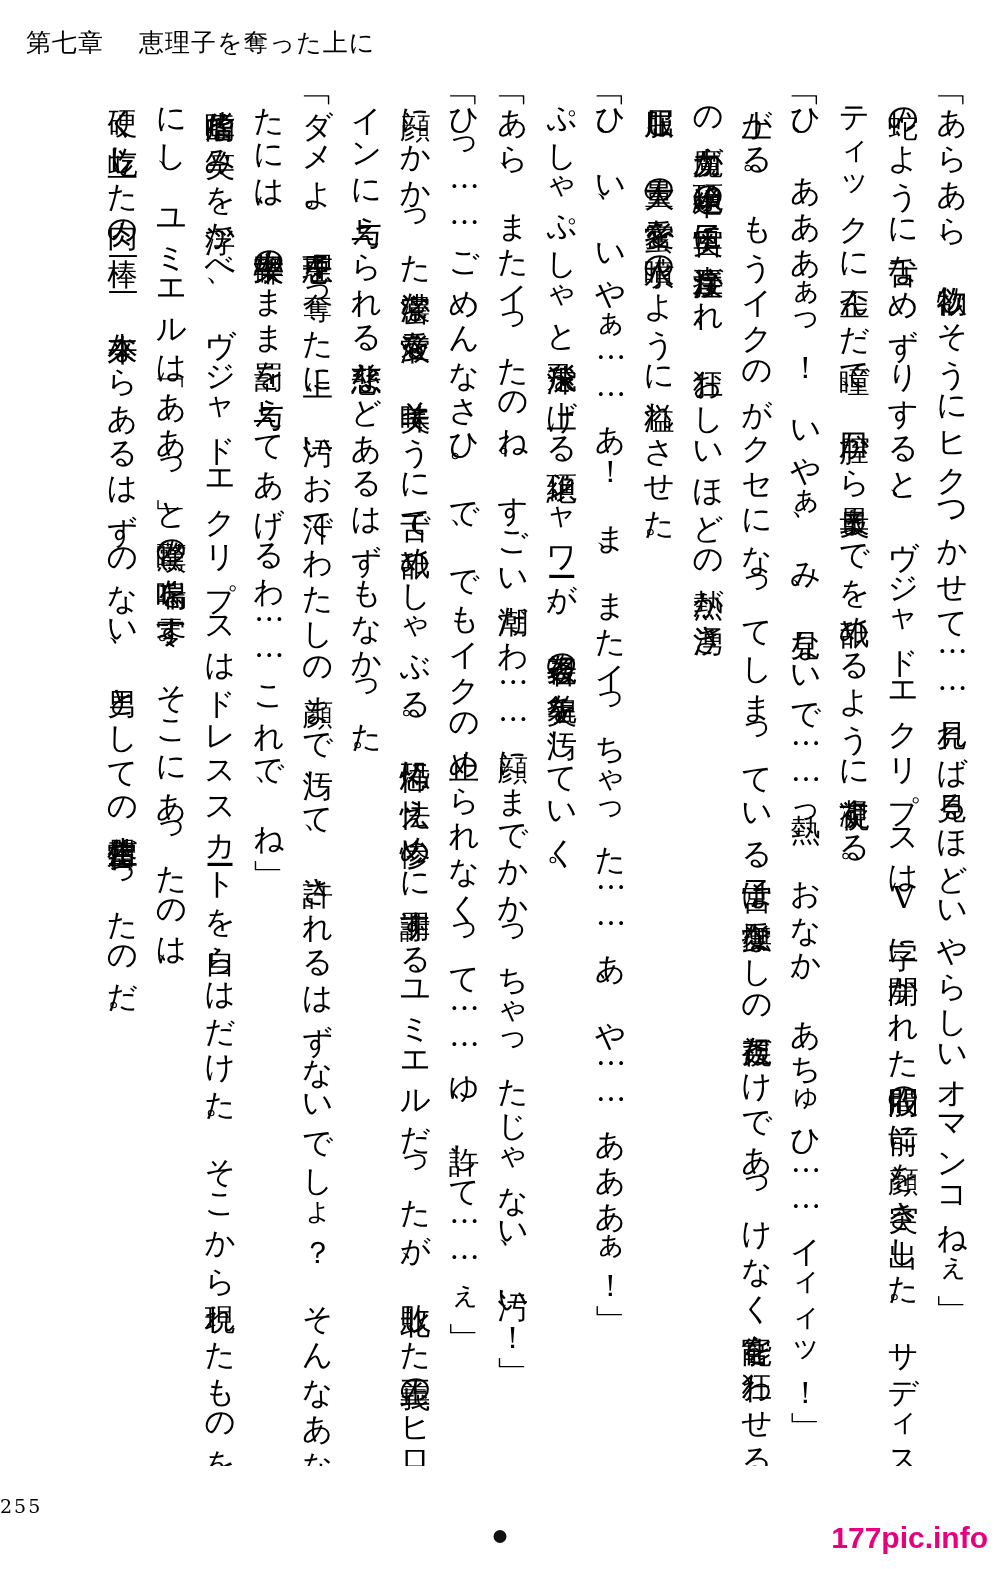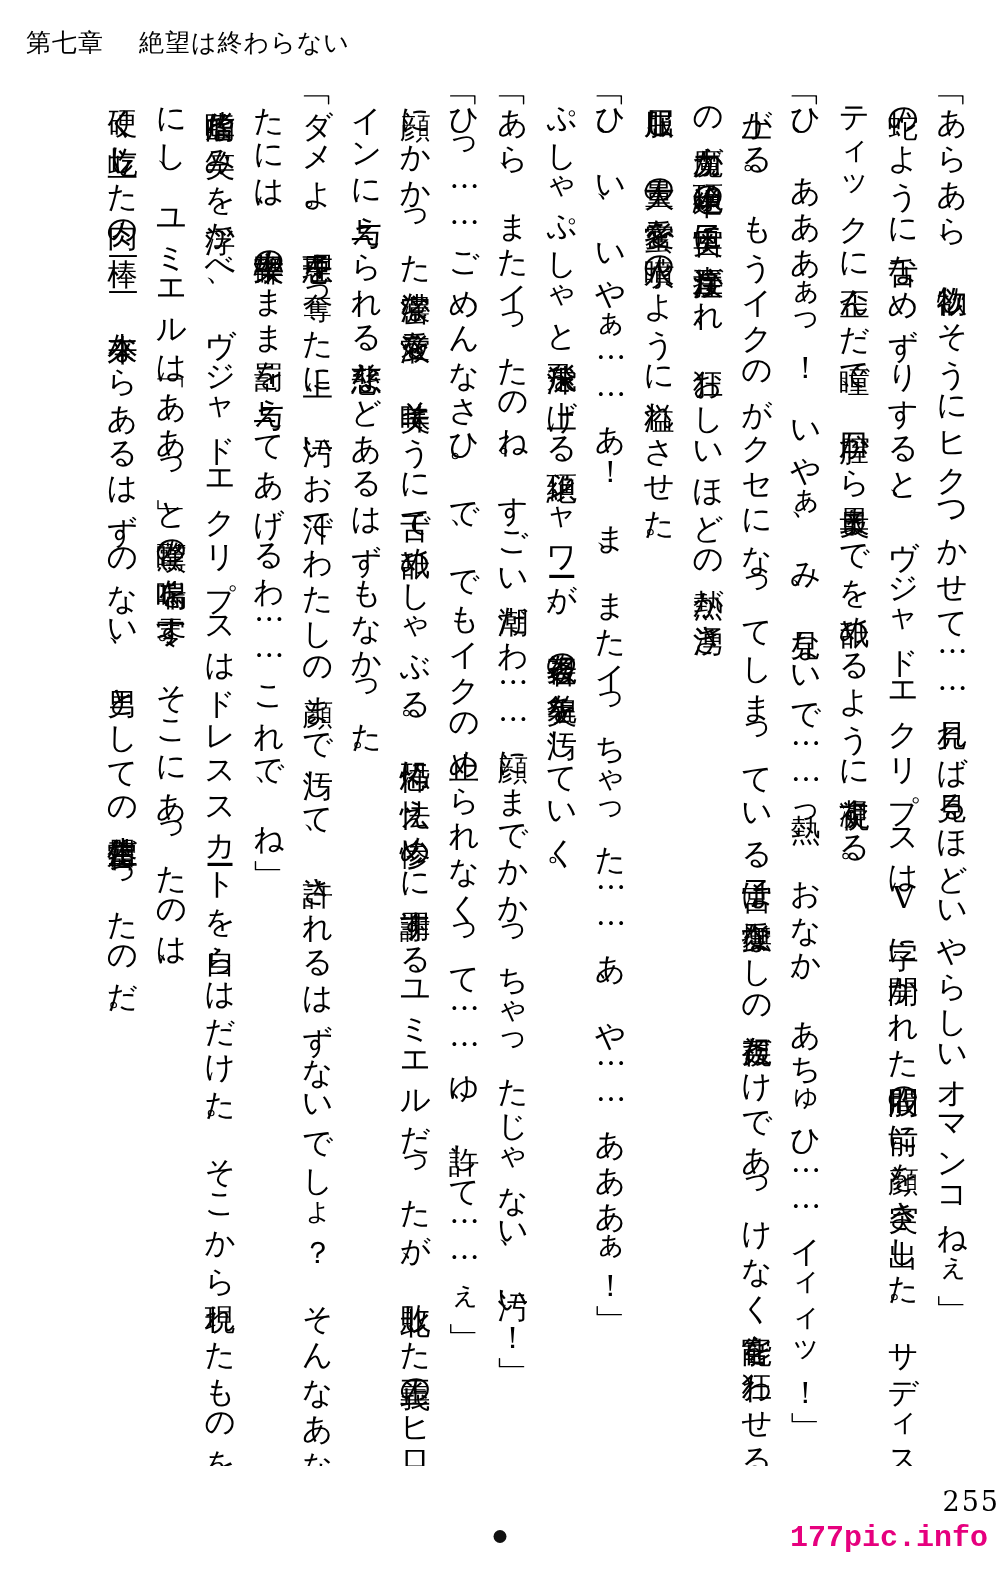--- a/index.html
+++ b/index.html
@@ -52,53 +52,53 @@
     margin: 0;
     padding: 0;
     text-indent: 0;
   }
   
   .page-number {
     position: absolute;
     bottom: 52px;
     left: 0;
     width: 100%;
-    text-align: right;
-    font-size: 27px;
+    text-align: left;
+    font-size: 19px;
     letter-spacing: 2px;
   }
   .page-marker {
     position: absolute;
     bottom: 26px;
     left: 50%;
     transform: translateX(-50%);
     width: 13px;
     height: 13px;
     background: #111111;
     border-radius: 50%;
   }
   
   .watermark {
     position: absolute;
     right: 12px;
     bottom: 14px;
-    font-family: Liberation Mono, monospace;
+    font-family: Liberation Sans, sans-serif;
     font-size: 30px;
     font-weight: bold;
     color: #e6007e;
     letter-spacing: 0px;
   }
 </style>
 </head>
 <body>
 
 <div class="page">
 
   <div class="chapter-header">
-    <span class="ch-num">第七章</span><span>絶望は終わらない</span>
+    <span class="ch-num">第七章</span><span>恵理子を奪った上に</span>
   </div>
 
   <div class="body-text">
     <p>「あらあら、物欲しそうにヒクつかせて……見れば見るほどいやらしいオマンコねぇ」</p>
     <p>蛇のように舌なめずりすると、ヴジャドエクリプスはV字に開かれた股間の前に顔を突き出した。サディスティックに歪んだ瞳で、膣口から最奥までを舐めるように凝視する。</p>
     <p>「ひ、あああぁっ！　いやぁ、み、見ないで……熱っ、おなか、あちゅひ……イィィッ！」</p>
     <p>上がる。もうイクのがクセになってしまっている子宮は愛撫なしの視姦だけであっけなく官能を狂わせる邪眼の魔力が絶頂途中の子宮奥に直接注がれ、狂おしいほどの熱が湧き</p>
     <p>屈服し、大量の愛蜜を噴水のように溢れさせた。</p>
     <p>「ひ、い、いやぁ……あ！　ま、またイっちゃった……あ、や……あああぁ！」</p>
     <p>ぷしゃぷしゃと飛沫を上げる絶頂シャワーが、視姦者の美貌を汚していく。</p>

